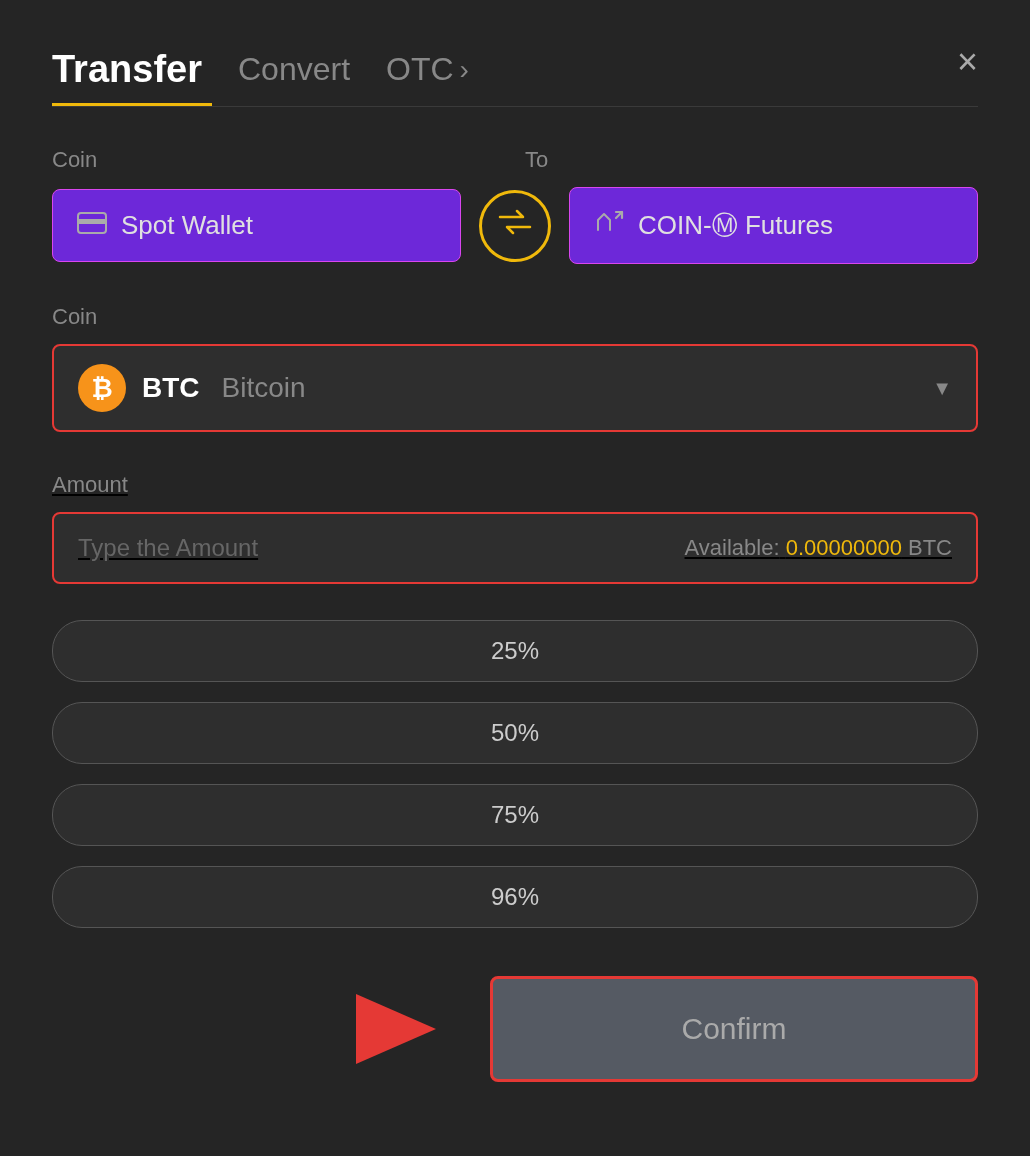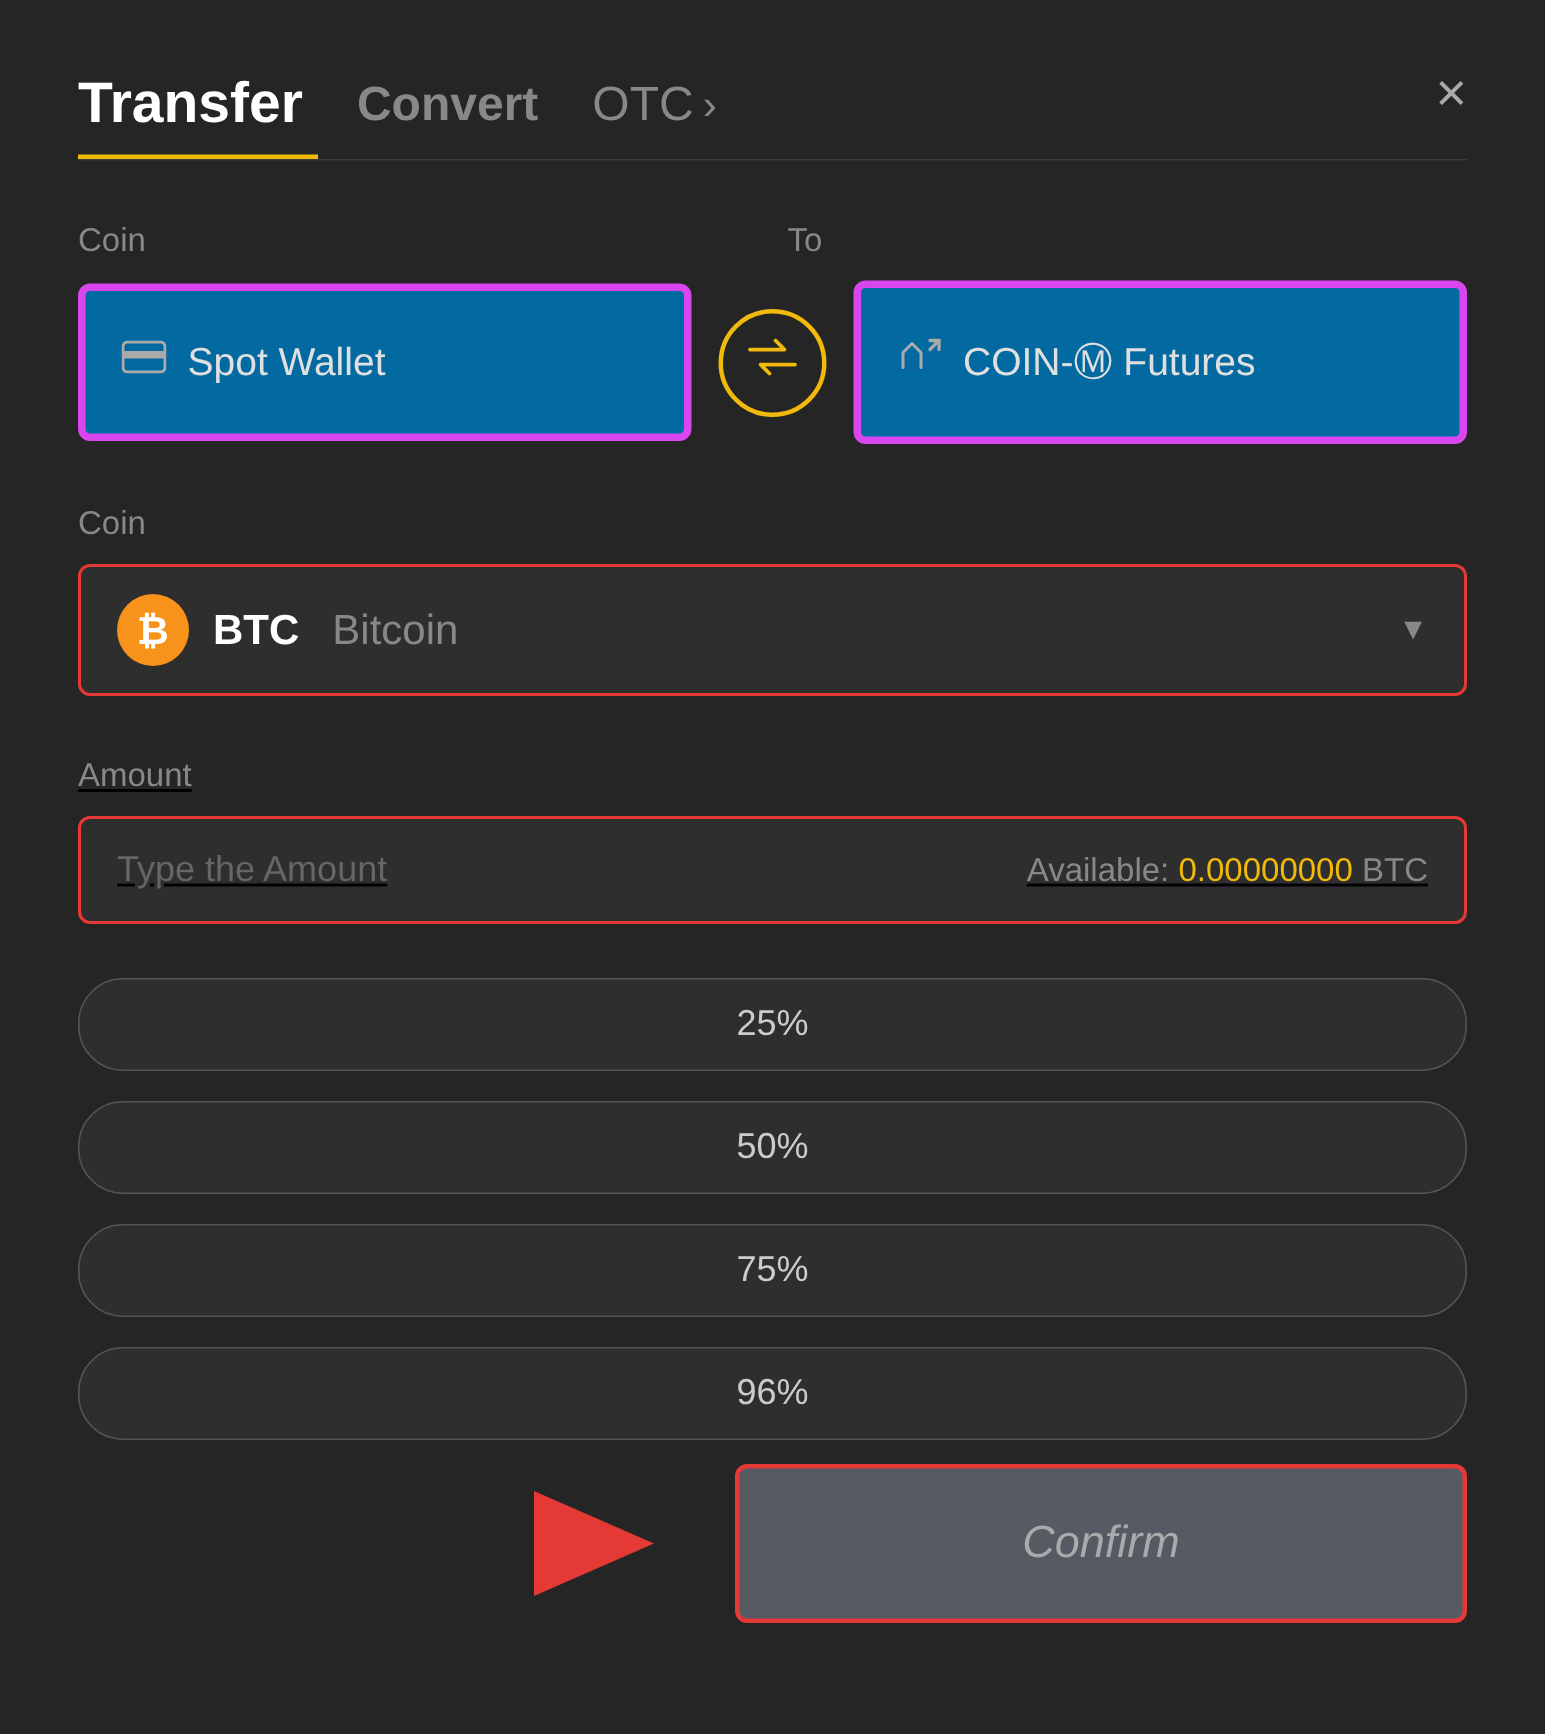--- a/index.html
+++ b/index.html
@@ -28,21 +28,21 @@
       margin-bottom: 0;
     }
     .tab-transfer {
       font-size: 38px;
       font-weight: 700;
       color: #ffffff;
       cursor: pointer;
     }
     .tab-convert {
       font-size: 32px;
-      font-weight: 700;
+      font-weight: 400;
       color: #888;
       cursor: pointer;
     }
     .tab-otc {
       font-size: 32px;
       font-weight: 400;
       color: #888;
       cursor: pointer;
       display: flex;
       align-items: center;
@@ -94,24 +94,24 @@
       color: #888;
       margin-left: 20px;
     }
     .from-to-row {
       display: flex;
       align-items: center;
       gap: 0;
     }
     .wallet-box {
       flex: 1;
-      background: #0369a1;
-      border: 5px solid #d946ef;
+      background: #6d28d9;
+      border: 1px solid #d946ef;
       border-radius: 8px;
-      padding: 32px 24px;
+      padding: 20px 24px;
       display: flex;
       align-items: center;
       gap: 14px;
       cursor: pointer;
     }
     .wallet-icon {
       color: #aaa;
       font-size: 24px;
     }
     .wallet-text {
@@ -265,21 +265,20 @@
       width: 488px;
       height: 106px;
       background: #555a63;
       border: 3px solid #e53935;
       border-radius: 8px;
       font-size: 30px;
       color: #aaa;
       cursor: pointer;
       font-family: inherit;
       font-weight: 500;
-      font-style: italic;
     }
 
     
     .arrow-svg {
       width: 120px;
       height: 110px;
     }
   </style>
 </head>
 <body>

